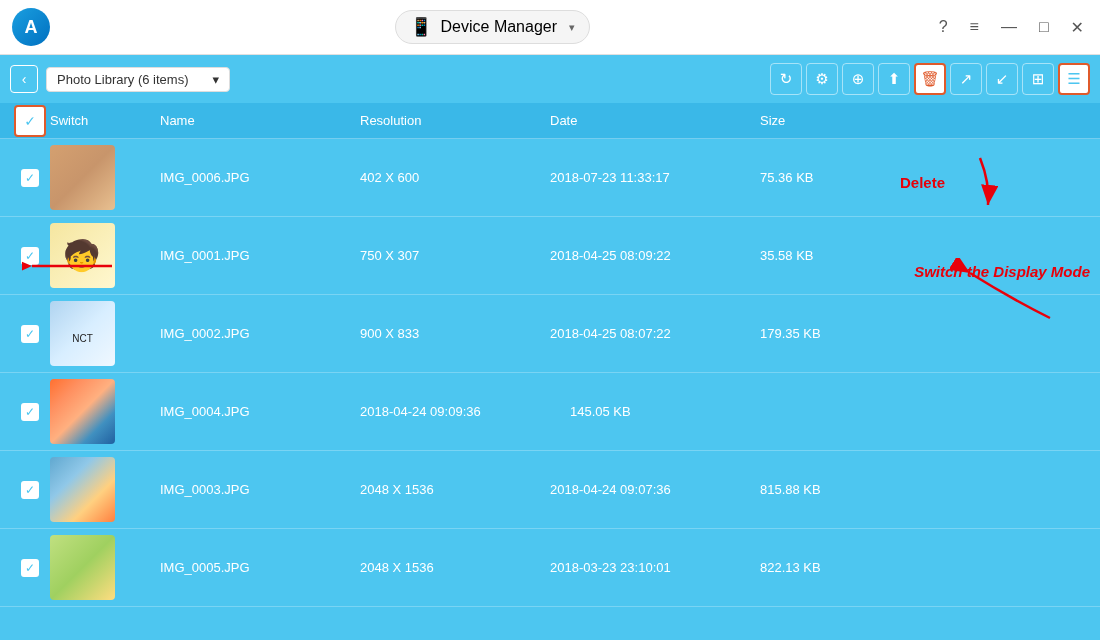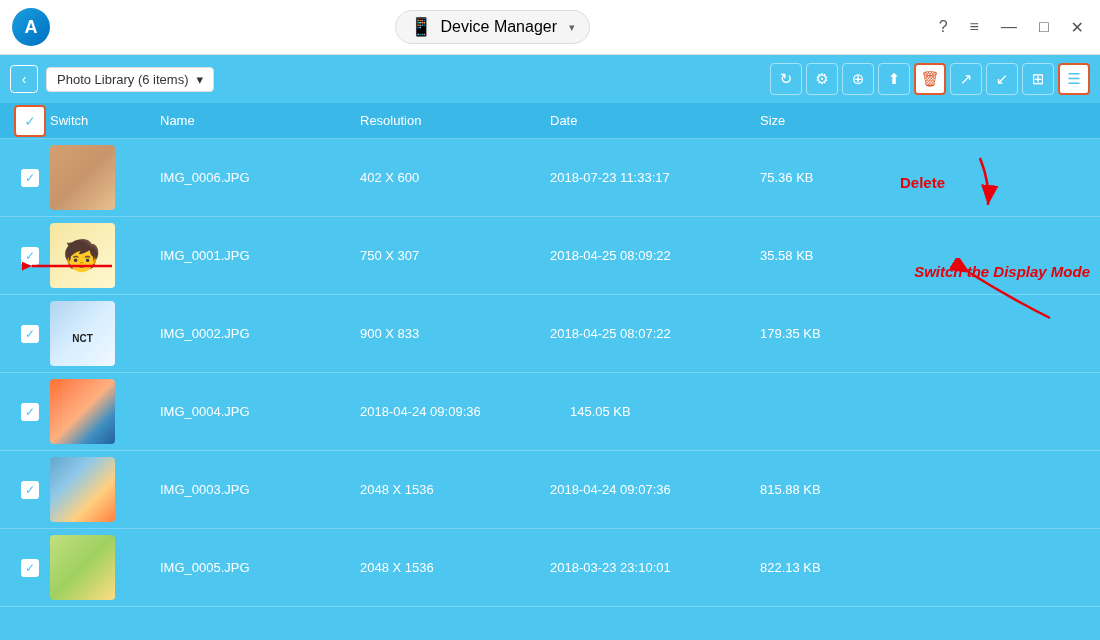--- a/index.html
+++ b/index.html
@@ -44,21 +44,21 @@
     }
     .toolbar-left { display: flex; align-items: center; gap: 8px; }
     .back-btn {
       width: 28px; height: 28px; border: 1.5px solid #fff; border-radius: 4px;
       display: flex; align-items: center; justify-content: center;
       color: #fff; cursor: pointer; font-size: 14px;
     }
     .library-selector {
       background: #fff; border: 1px solid #ddd; border-radius: 4px;
       padding: 4px 10px; font-size: 13px; cursor: pointer;
-      display: flex; align-items: center; gap: 8px; color: #333;
+      display: flex; align-items: center; gap: 24px; color: #333;
     }
     .toolbar-spacer { flex: 1; }
     .toolbar-right { display: flex; align-items: center; gap: 4px; }
     .tool-btn {
       width: 32px; height: 32px; border: 1px solid rgba(255,255,255,0.5);
       border-radius: 4px; display: flex; align-items: center; justify-content: center;
       color: #fff; cursor: pointer; font-size: 15px; background: transparent;
     }
     .tool-btn.active-btn {
       background: #fff; color: #4dc6f0; border: 2px solid #e05a2b;
@@ -319,21 +319,21 @@
         <div class="col-resolution">750 X 307</div>
         <div class="col-date">2018-04-25 08:09:22</div>
         <div class="col-size">35.58 KB</div>
       </div>
       <div class="table-row">
         <div class="col-check">
           <div class="checkbox checked">✓</div>
         </div>
         <div class="col-image">
           <div class="thumb thumb-2">
-            <div style="font-size:10px;text-align:center;color:#222;font-weight:bold;line-height:1.2;margin-top:11px;">NCT</div>
+            <div style="font-size:10px;text-align:center;color:#222;font-weight:normal;line-height:1.2;margin-top:11px;">NCT</div>
           </div>
         </div>
         <div class="col-name">IMG_0002.JPG</div>
         <div class="col-resolution">900 X 833</div>
         <div class="col-date">2018-04-25 08:07:22</div>
         <div class="col-size">179.35 KB</div>
       </div>
       <div class="table-row">
         <div class="col-check">
           <div class="checkbox checked">✓</div>

